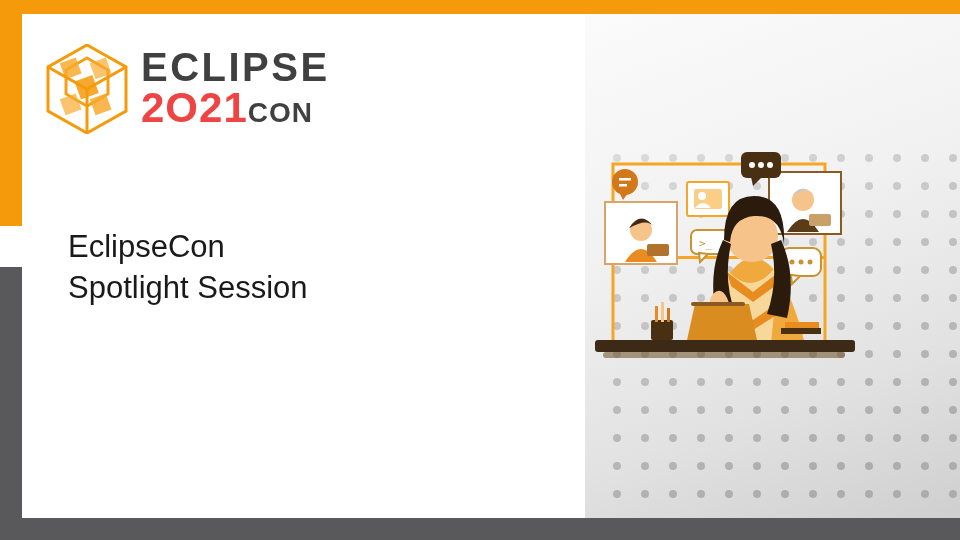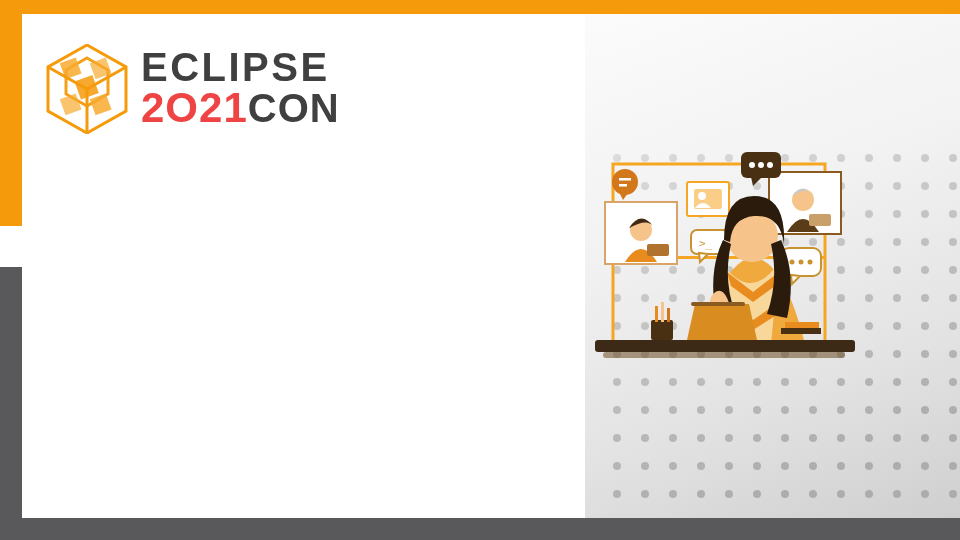--- a/index.html
+++ b/index.html
@@ -86,21 +86,21 @@
     white-space: nowrap;
   }
   .logo-year {
     font-size: 42px;
     font-weight: bold;
     letter-spacing: 1px;
     color: #ef4444;
     font-family: "Liberation Sans", sans-serif;
   }
   .logo-con {
-    font-size: 40px;
+    font-size: 28px;
     font-weight: bold;
     letter-spacing: 1px;
     color: #404041;
     font-family: "Liberation Sans", sans-serif;
   }
 
   
   .title {
     position: absolute;
     left: 68px; top: 226px;
@@ -160,20 +160,22 @@
       </svg>
     </div>
     <div class="logo-text">
       <div class="logo-eclipse">ECLIPSE</div>
       <div class="logo-second">
         <span class="logo-year">2O21</span><span class="logo-con">CON</span>
       </div>
     </div>
   </div>
 
+  <div class="title">EclipseCon
+Spotlight Session</div>
 
   <div class="panel">
 
     <svg class="dots" viewBox="0 0 375 504" xmlns="http://www.w3.org/2000/svg">
       <defs>
         <pattern id="dotgrid" x="0" y="0" width="28" height="28" patternUnits="userSpaceOnUse">
           <circle cx="4" cy="4" r="4" fill="#a6a6a6"></circle>
         </pattern>
         <linearGradient id="dotfade" x1="0" y1="0" x2="0.3" y2="1">
           <stop offset="0%" stop-color="#ffffff" stop-opacity="0.15"></stop>

